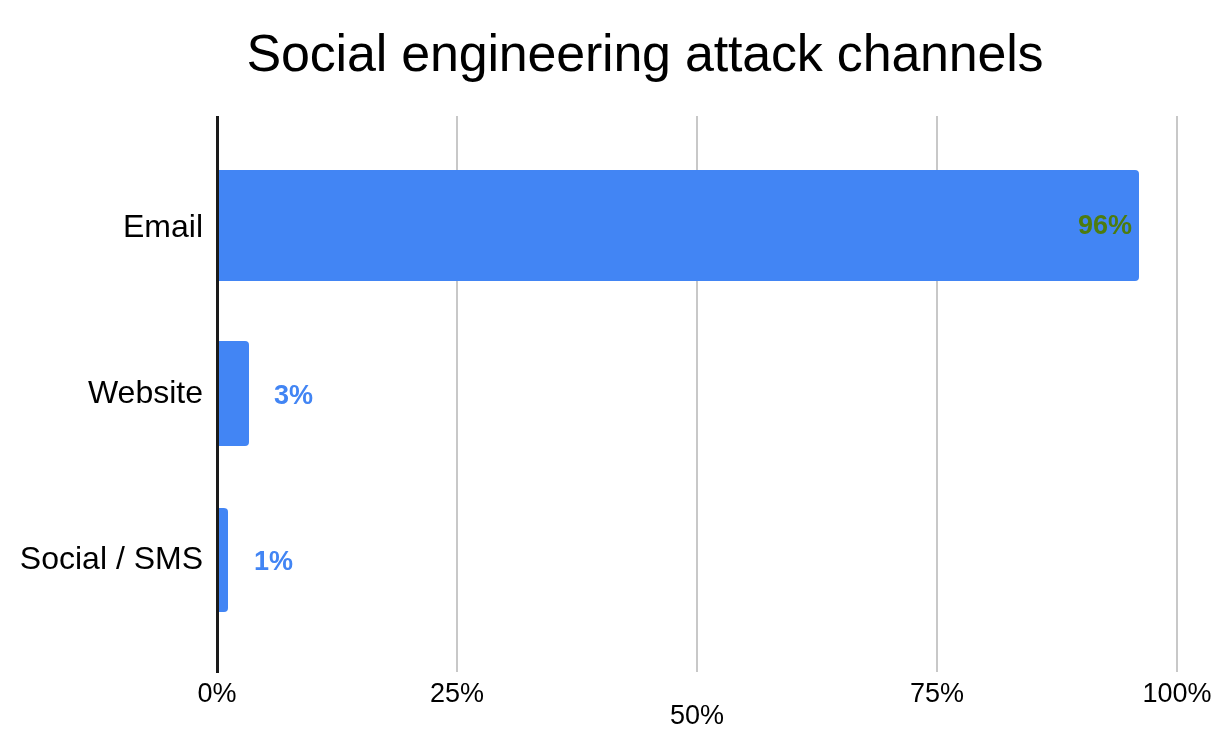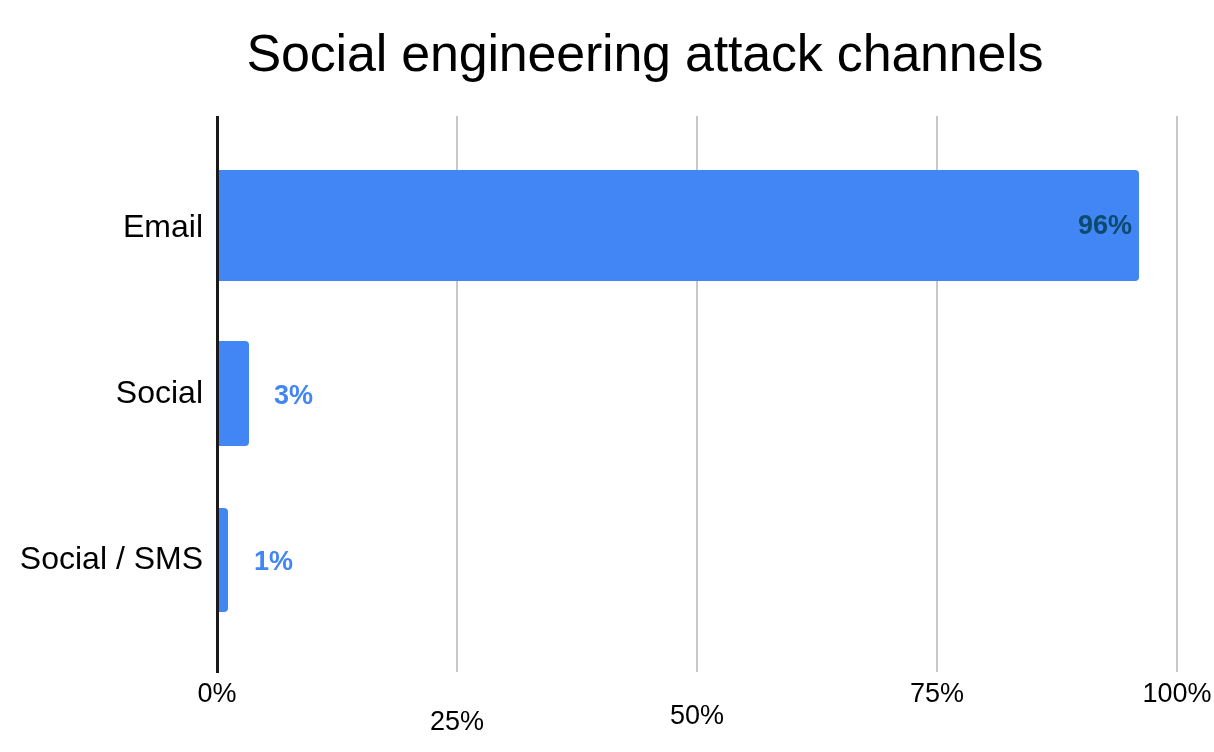--- a/index.html
+++ b/index.html
@@ -74,21 +74,21 @@
 
   
   .value-label {
     position: absolute;
     font-size: 27px;
     font-weight: bold;
     white-space: nowrap;
     line-height: 1;
   }
   .value-label.inside {
-    color: #0c4a6e;
+    color: #4d7c0f;
   }
   .value-label.outside {
     color: #4285f4;
   }
 
   
   .cat-label {
     position: absolute;
     right: 1011px; 
     text-align: right;
@@ -128,22 +128,22 @@
     <div class="bar" style="top:392px; height:104px; width:11px;"></div>
 
     <div class="value-label inside" style="left:861px; top:96px;">96%</div>
     <div class="value-label outside" style="left:57px;  top:266px;">3%</div>
     <div class="value-label outside" style="left:37px;  top:432px;">1%</div>
   </div>
 
   <div class="axis-line"></div>
 
   <div class="cat-label" style="top:211px;">Email</div>
-  <div class="cat-label" style="top:377px;">Social</div>
+  <div class="cat-label" style="top:377px;">Website</div>
   <div class="cat-label" style="top:543px;">Social / SMS</div>
 
   <div class="tick-label" style="left:137px;">0%</div>
-  <div class="tick-label" style="left:377px;margin-top:28px;">25%</div>
+  <div class="tick-label" style="left:377px;">25%</div>
   <div class="tick-label" style="left:617px;margin-top:22px;">50%</div>
   <div class="tick-label" style="left:857px;">75%</div>
   <div class="tick-label" style="left:1097px;">100%</div>
 
 </div>
 
 </body></html>

